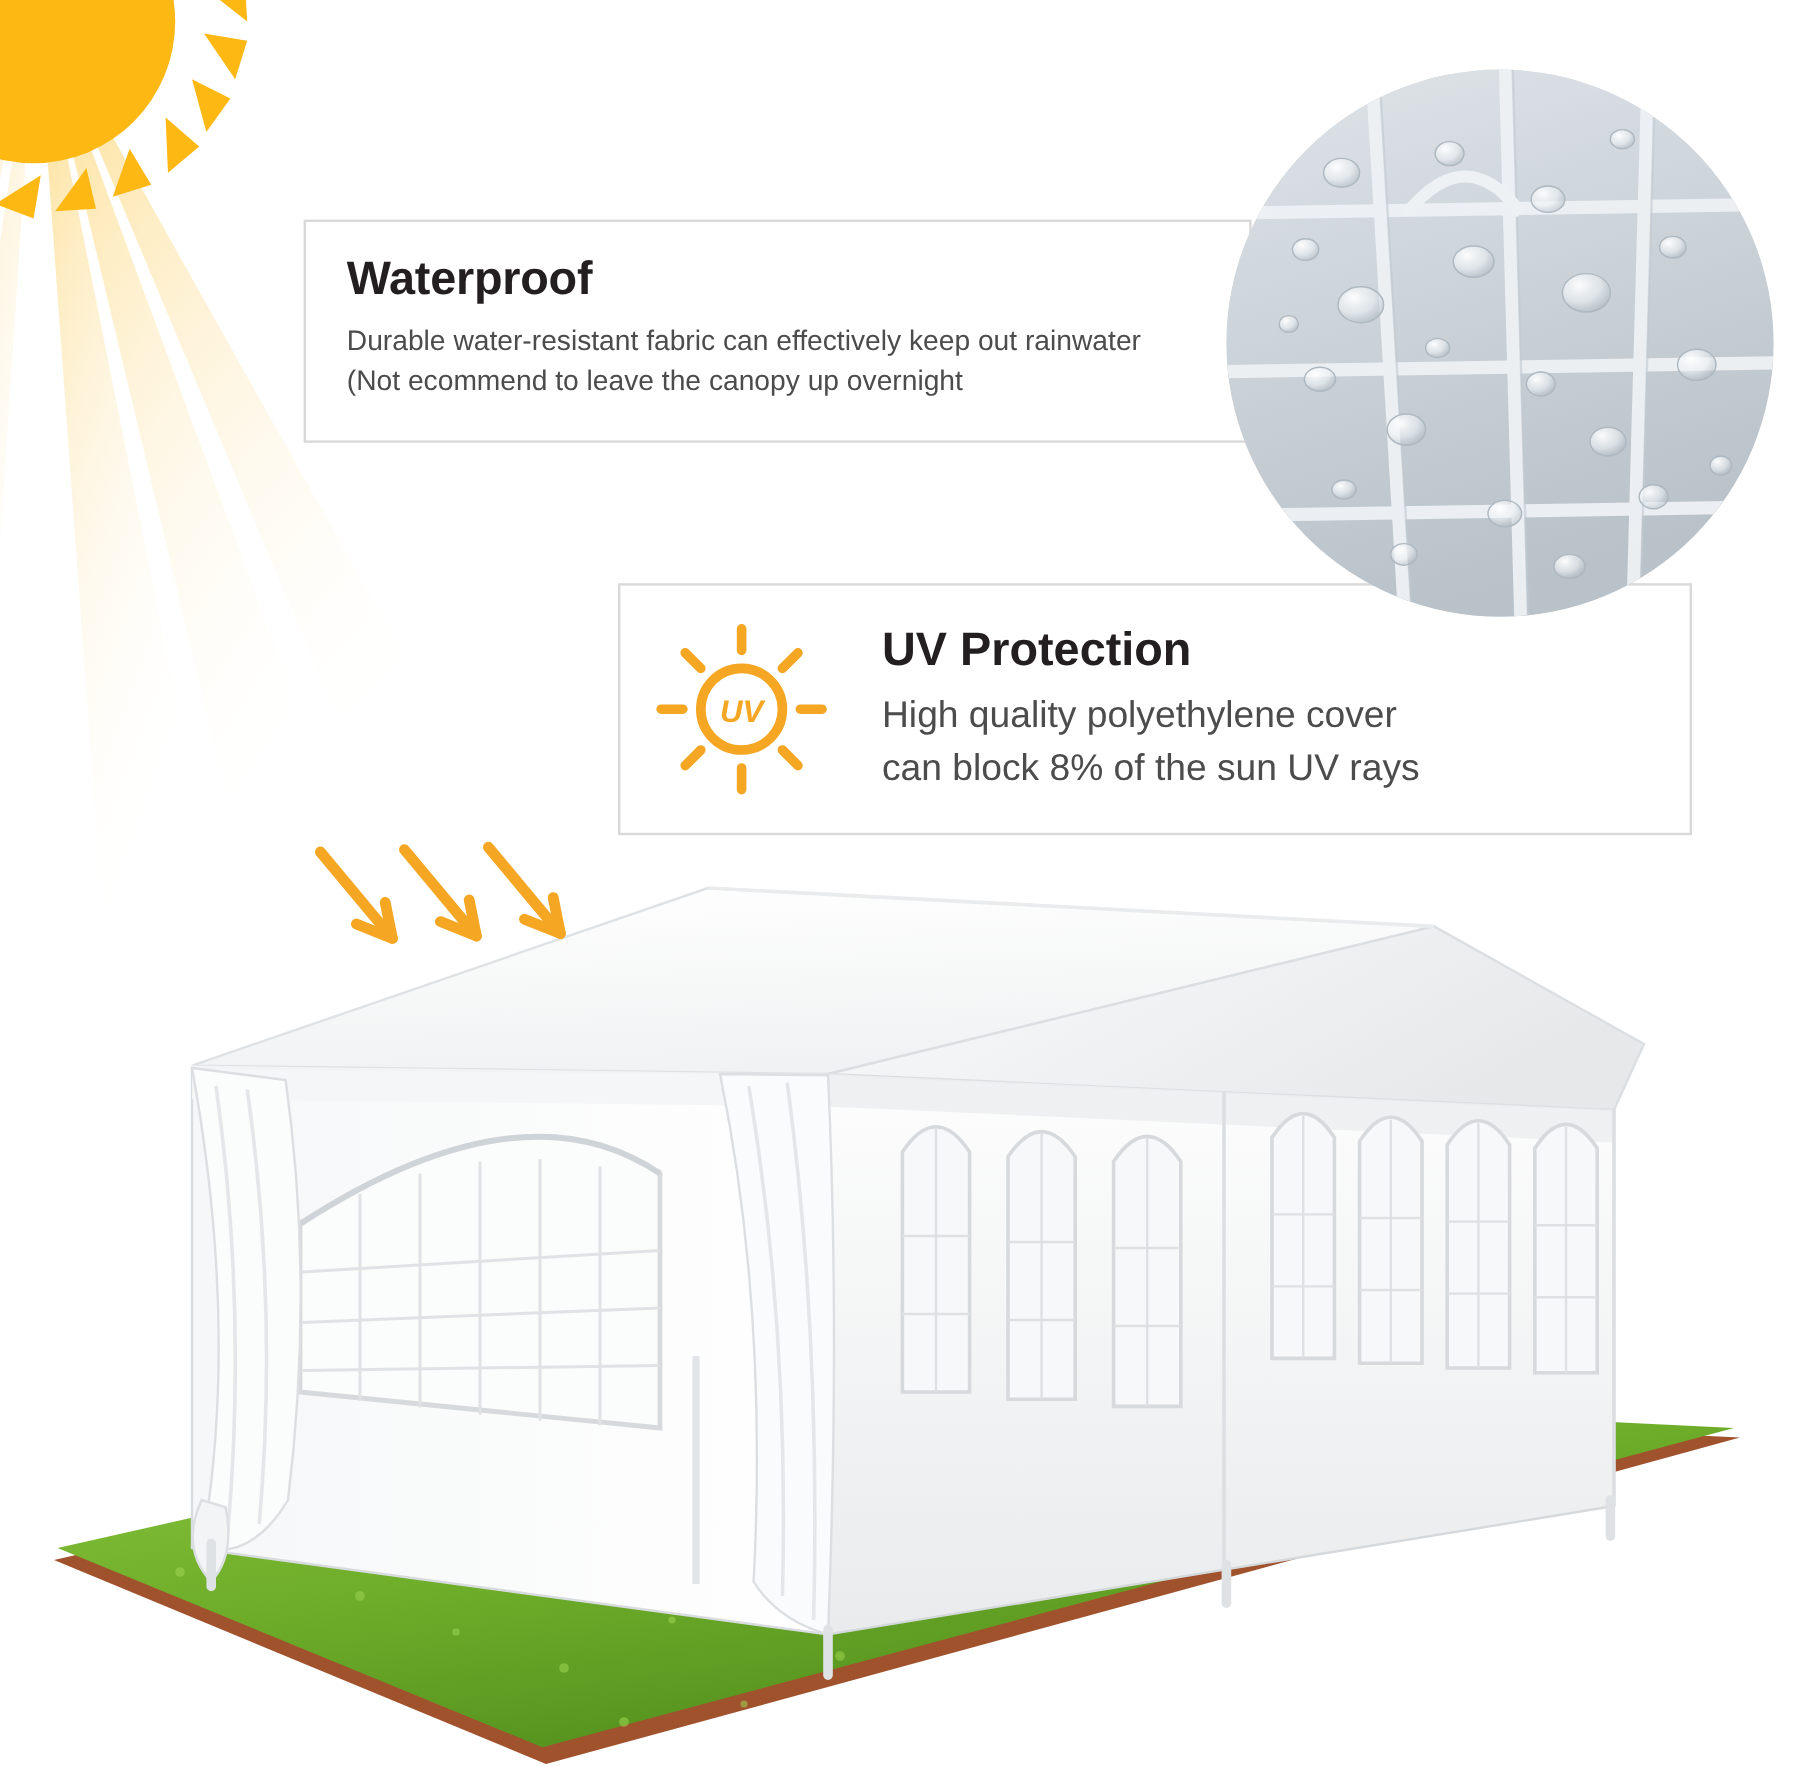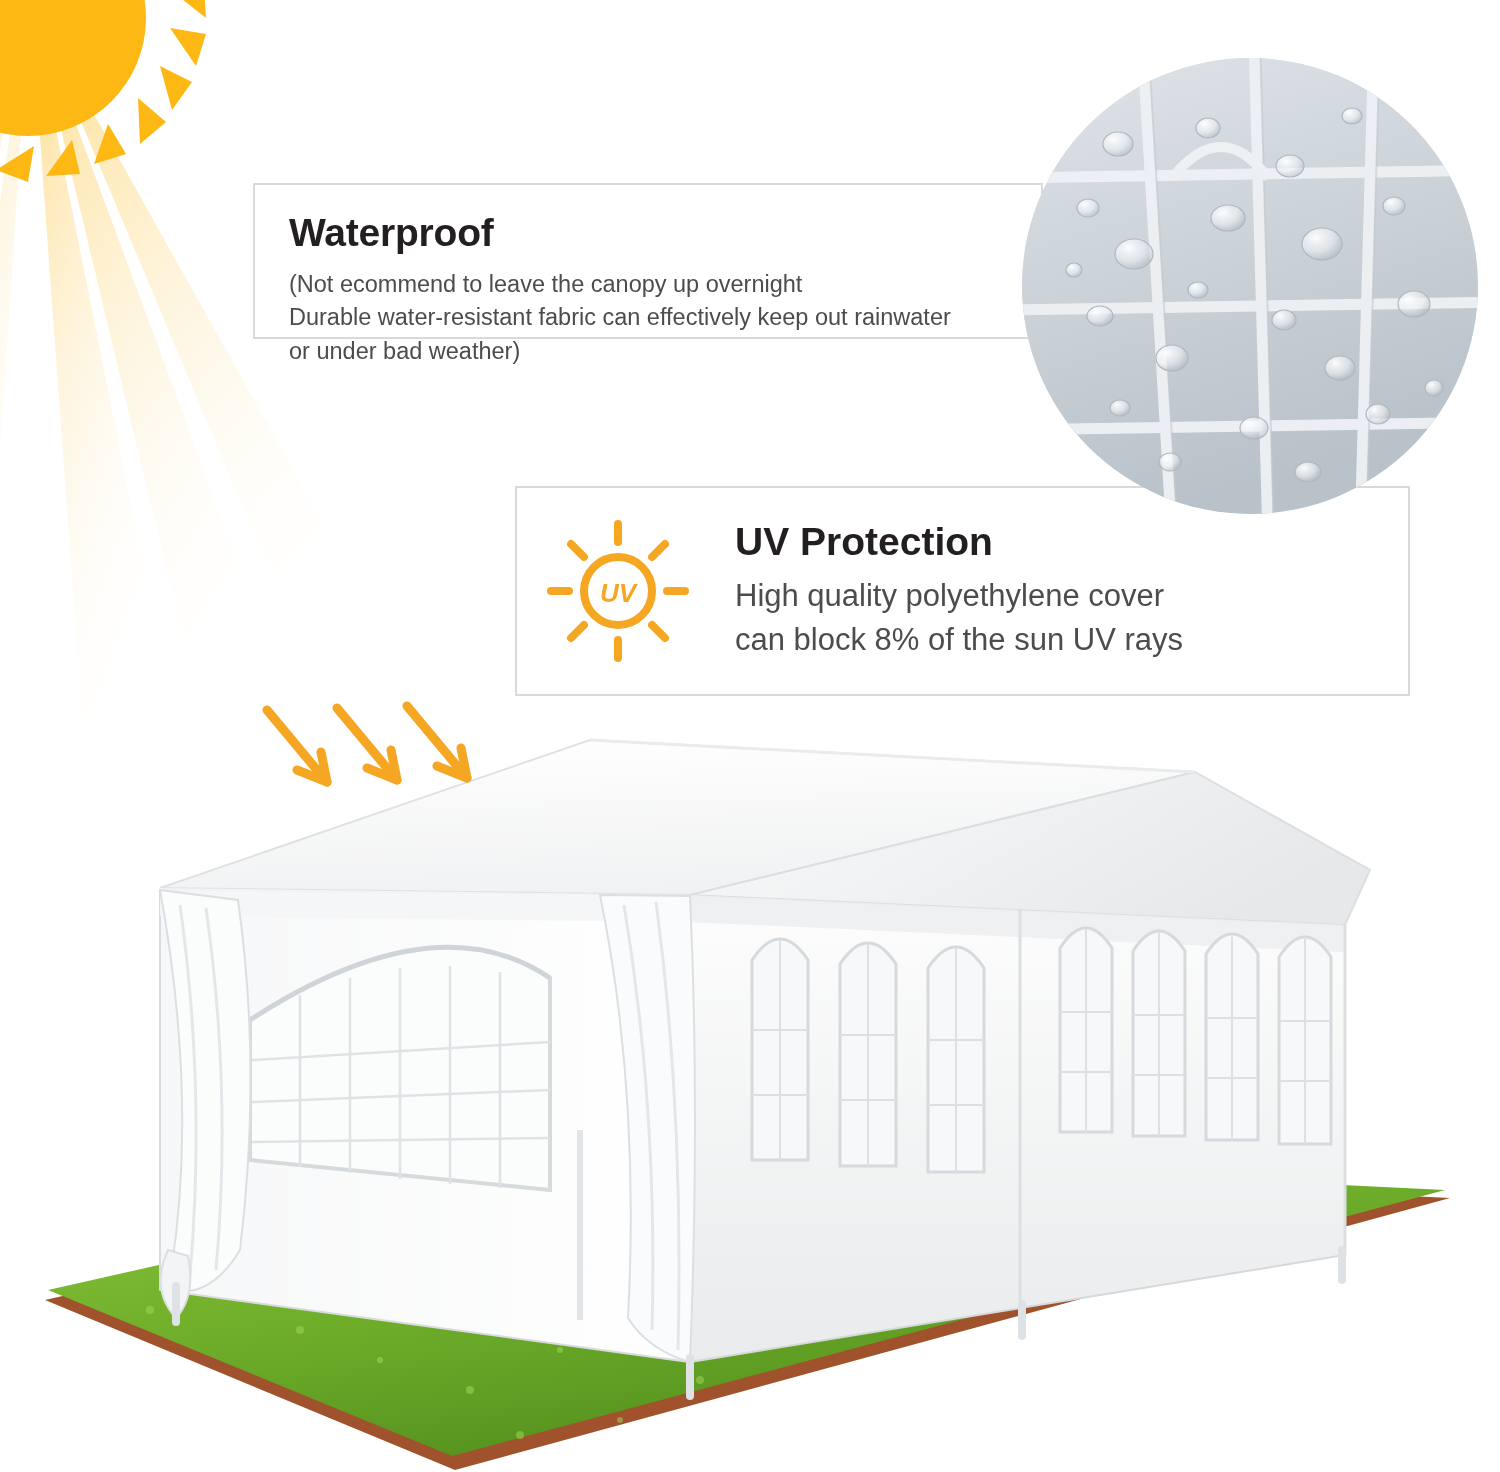--- a/index.html
+++ b/index.html
@@ -40,21 +40,21 @@
     position: absolute;
     background: #ffffff;
     border: 2px solid #d9d9d9;
     box-sizing: border-box;
     z-index: 5;
   }
   #waterproof-callout {
     left: 253px;
     top: 183px;
     width: 790px;
-    height: 156px;
+    height: 186px;
     padding: 28px 34px 0 34px;
   }
   #uv-callout {
     left: 515px;
     top: 486px;
     width: 895px;
     height: 210px;
     display: flex;
     align-items: center;
     padding: 0 26px;
@@ -168,23 +168,22 @@
       <polygon points="52,168 16,162 26,130"></polygon>
       <polygon points="60,130 28,114 48,86"></polygon>
       <polygon points="82,98 56,72 84,52"></polygon>
       <polygon points="110,70 92,40 124,30"></polygon>
     </g>
   </g>
 </svg>
 
 <div class="callout" id="waterproof-callout">
   <h2 class="headline">Waterproof</h2>
+  <div class="body-line">Durable water-resistant fabric can effectively keep out rainwater</div>
   <div class="body-line">(Not ecommend to leave the canopy up overnight</div>
-  <div class="body-line">Durable water-resistant fabric can effectively keep out rainwater</div>
-  <div class="body-line">or under bad weather)</div>
 </div>
 
 <div id="raindrop-photo">
   <svg viewBox="0 0 456 456" width="456" height="456" xmlns="http://www.w3.org/2000/svg">
     <defs>
       <linearGradient id="fabricGrad" x1="0" y1="0" x2="0.3" y2="1">
         <stop offset="0%" stop-color="#dfe4e8"></stop>
         <stop offset="45%" stop-color="#cdd4da"></stop>
         <stop offset="100%" stop-color="#b9c2c9"></stop>
       </linearGradient>

